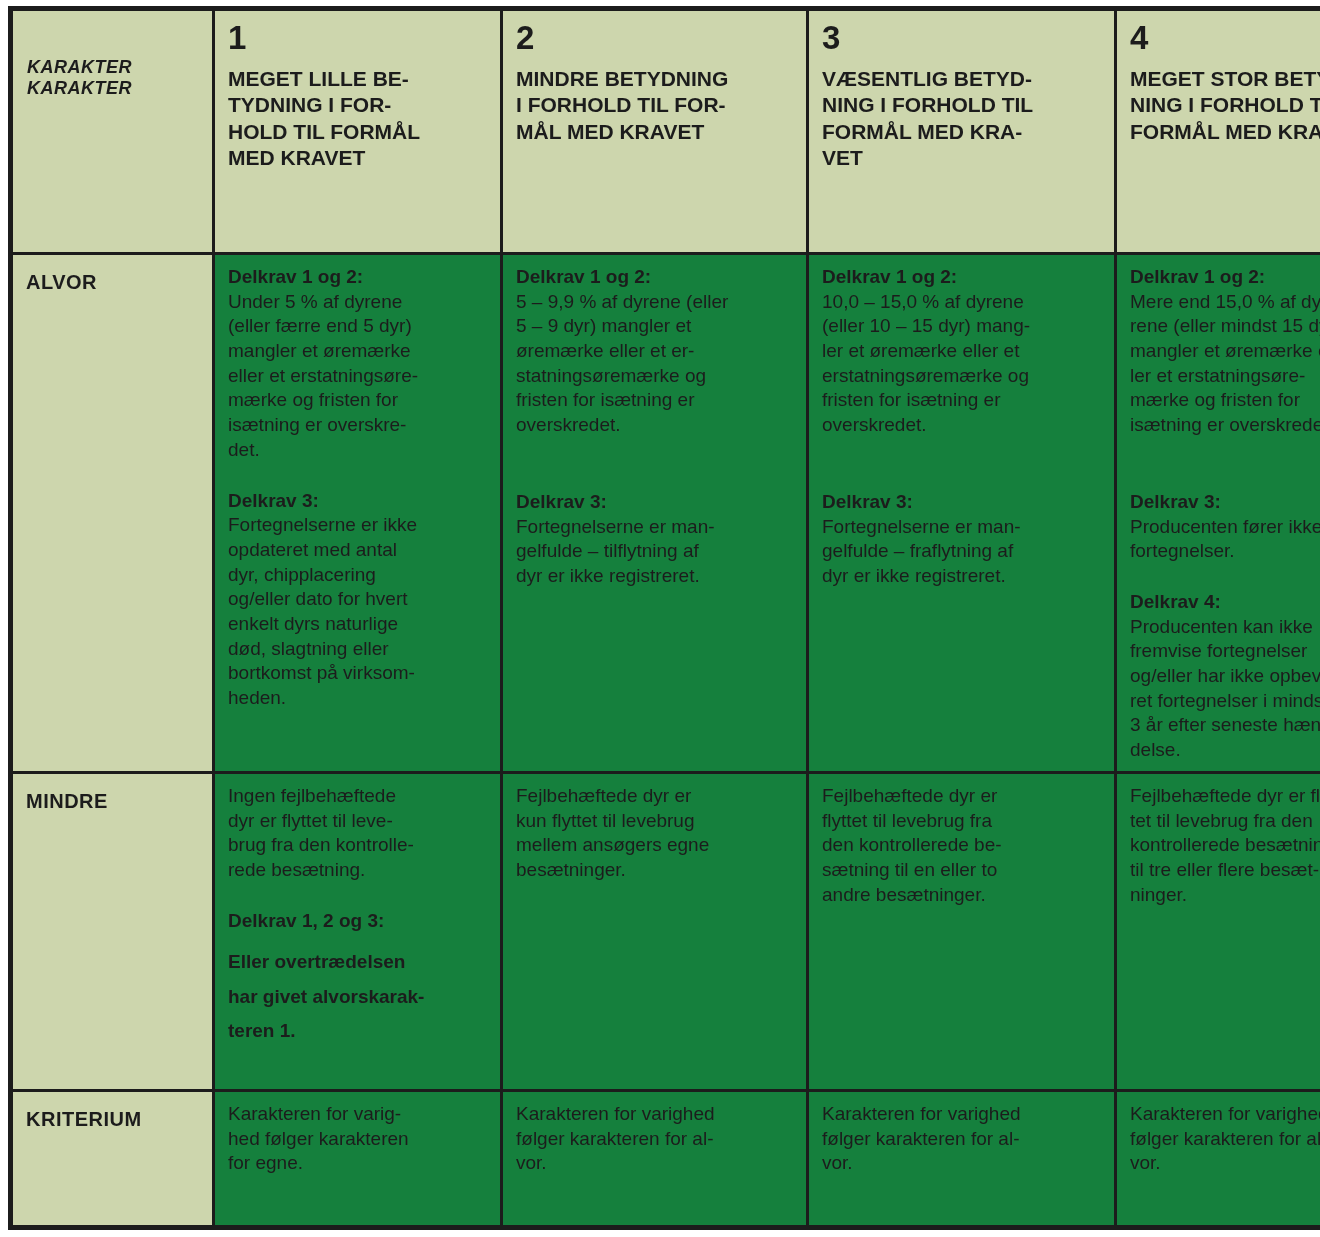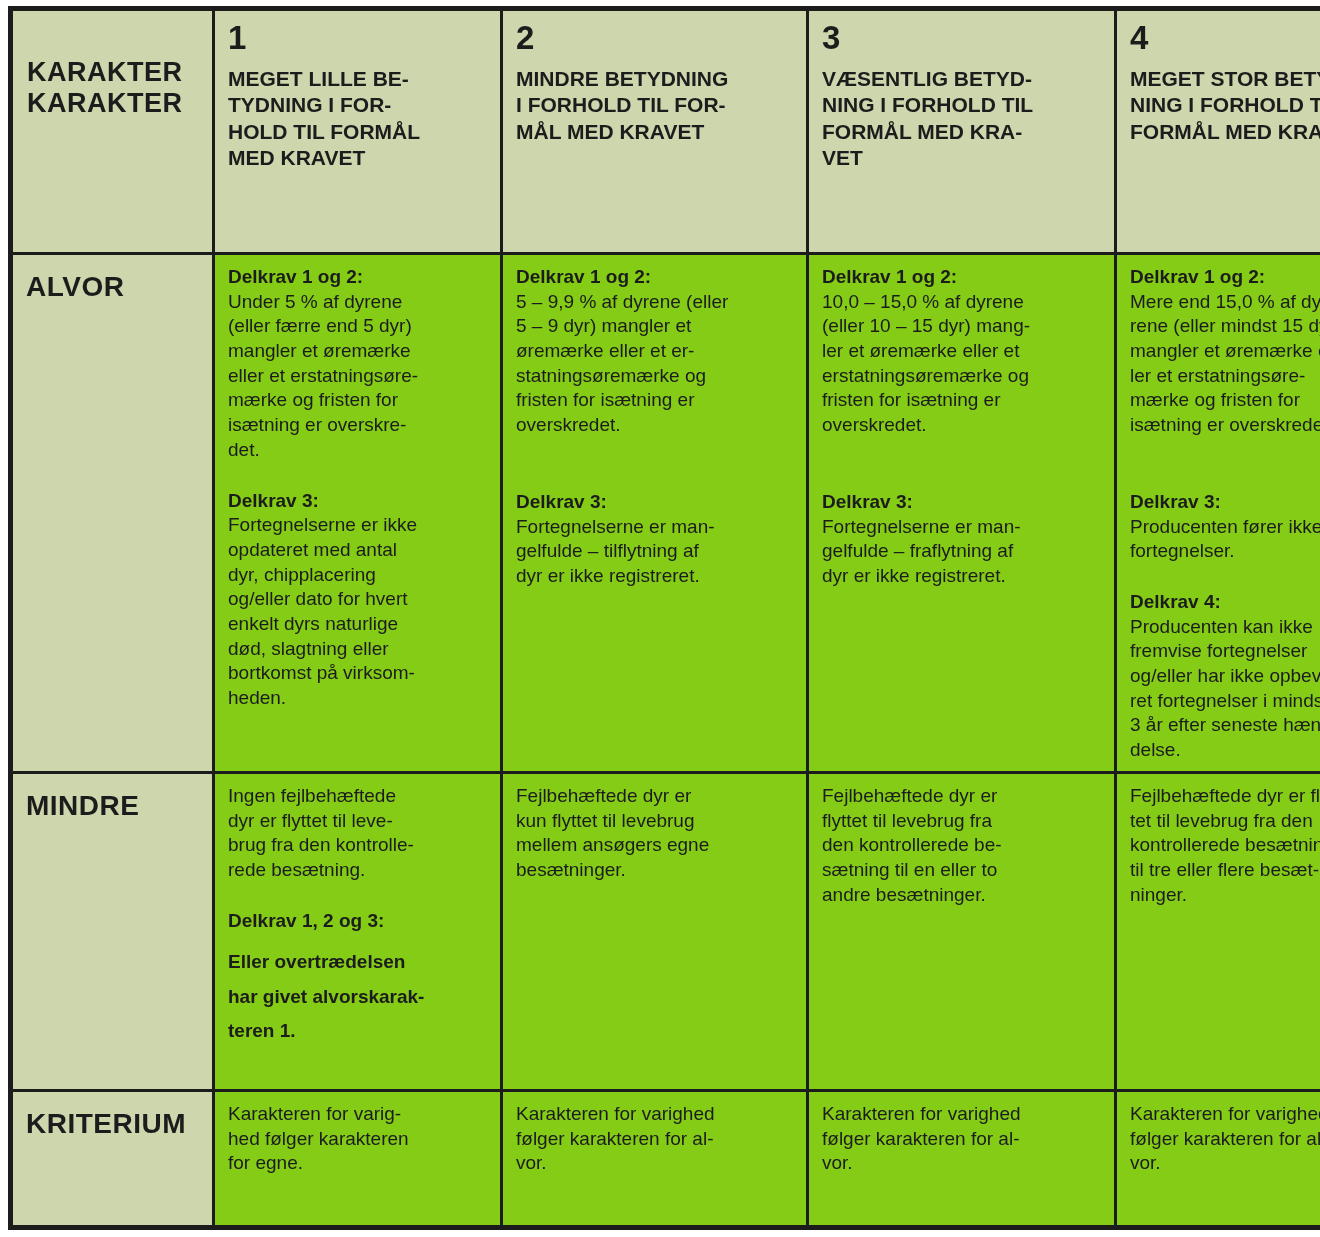--- a/index.html
+++ b/index.html
@@ -9,35 +9,35 @@
     color:#1c1c1c;position:relative;overflow:hidden;
   }
   .wrap{position:absolute;left:8px;top:6px;}
   table.rubric{
     border-collapse:collapse;table-layout:fixed;
     width:1302px;border:5px solid #1c1c1c;
   }
   td{
     border:3px solid #1c1c1c;vertical-align:top;
     overflow:hidden;padding:10px 12px 8px 13px;
-    background:#84cc16;
+    background:#15803d;
   }
   td.green{background:#cdd6ad;}
   
   td.corner{padding:0;}
   .corner-inner{
     height:100%;display:flex;flex-direction:column;justify-content:space-between;
     padding:46px 14px 14px 14px;box-sizing:border-box;
   }
-  .corner-label{font-weight:bold;font-size:27px;letter-spacing:.5px;}
+  .corner-label{font-weight:bold;font-size:18px;letter-spacing:.5px;font-style:italic;}
   
   .col-num{font-weight:bold;font-size:33px;line-height:1.05;}
   .col-title{font-weight:bold;font-size:21px;line-height:1.26;white-space:pre-line;margin-top:10px;}
   
-  .row-label{font-weight:bold;font-size:28px;letter-spacing:.5px;padding-top:6px;}
+  .row-label{font-weight:bold;font-size:20px;letter-spacing:.5px;padding-top:6px;}
   
   .blk{margin:0;}
   .blk + .blk{margin-top:26px;}
   .blk.big-gap{margin-top:52px;}
   .blk-h{font-weight:bold;font-size:19px;line-height:1.3;}
   .blk-t{font-size:19px;line-height:1.3;white-space:pre-line;}
   .blk-t.spread{line-height:1.8;margin-top:12px;font-weight:bold;}
 </style>
 </head>
 <body>

